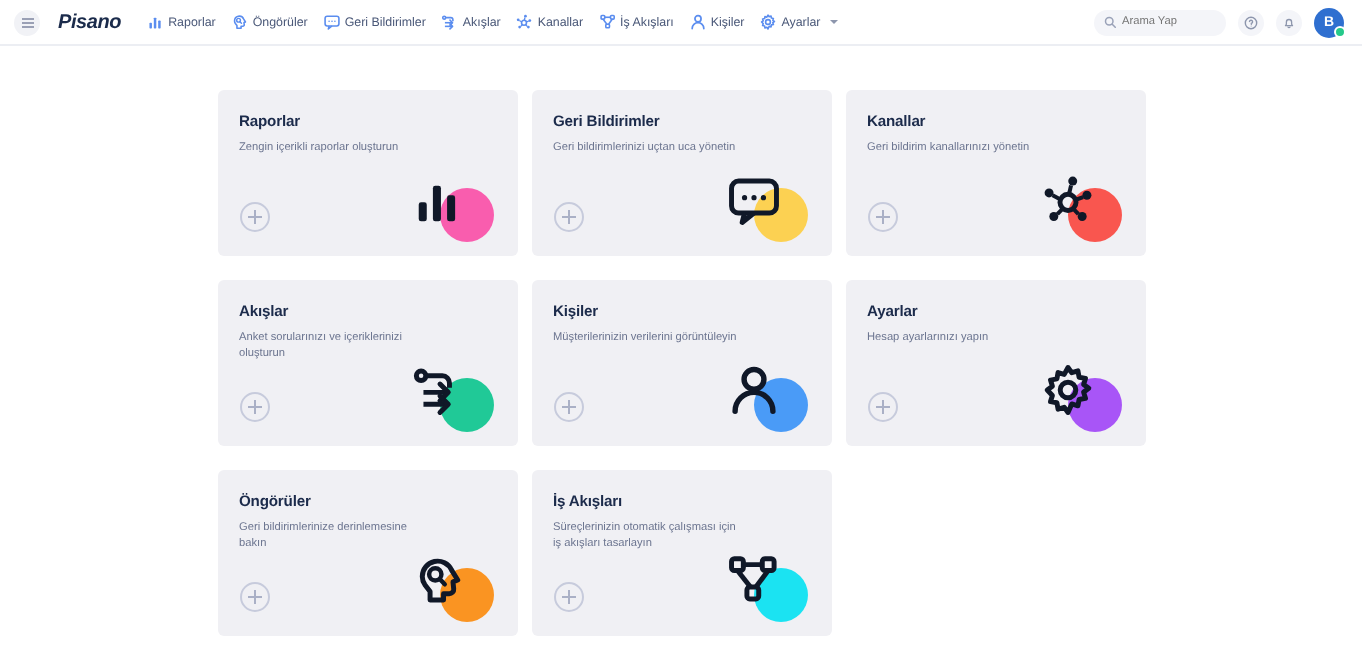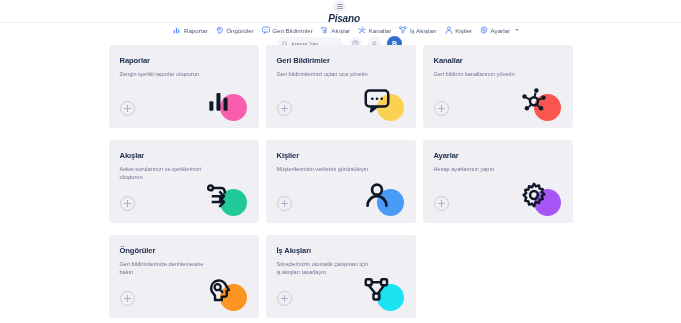--- a/index.html
+++ b/index.html
@@ -13,21 +13,20 @@
   
   .navbar {
     height: 23px;
     width: 100%;
     background: #ffffff;
     border-bottom: 1px solid #eceef3;
     display: flex;
     align-items: center;
     padding: 0 9px 0 7px;
     gap: 0;
-    flex-direction: column;
   }
   .hamburger {
     width: 13px; height: 13px;
     border-radius: 50%;
     background: #f1f2f6;
     display: flex; align-items: center; justify-content: center;
     flex: 0 0 auto;
     cursor: pointer;
   }
   .hamburger span {

